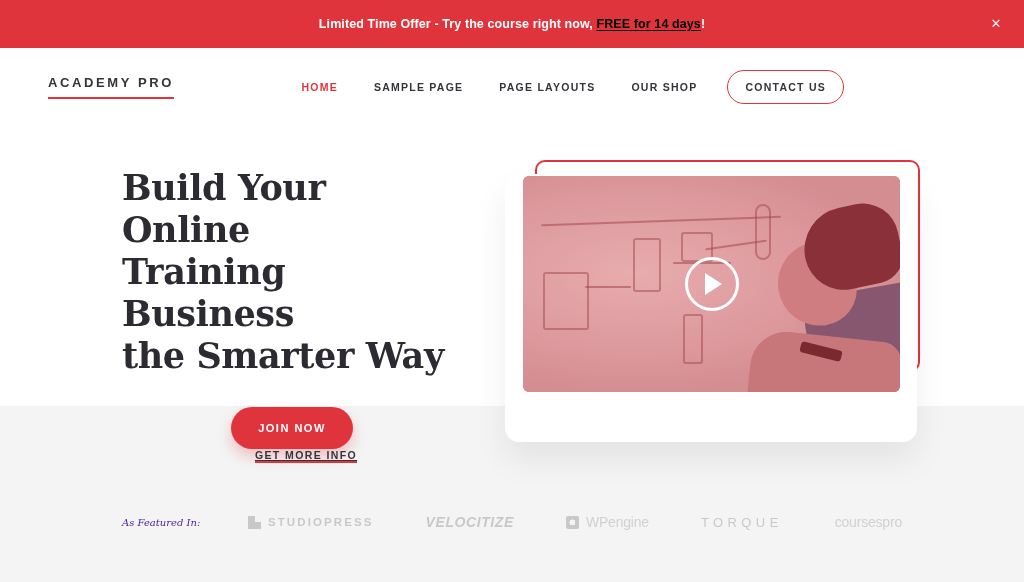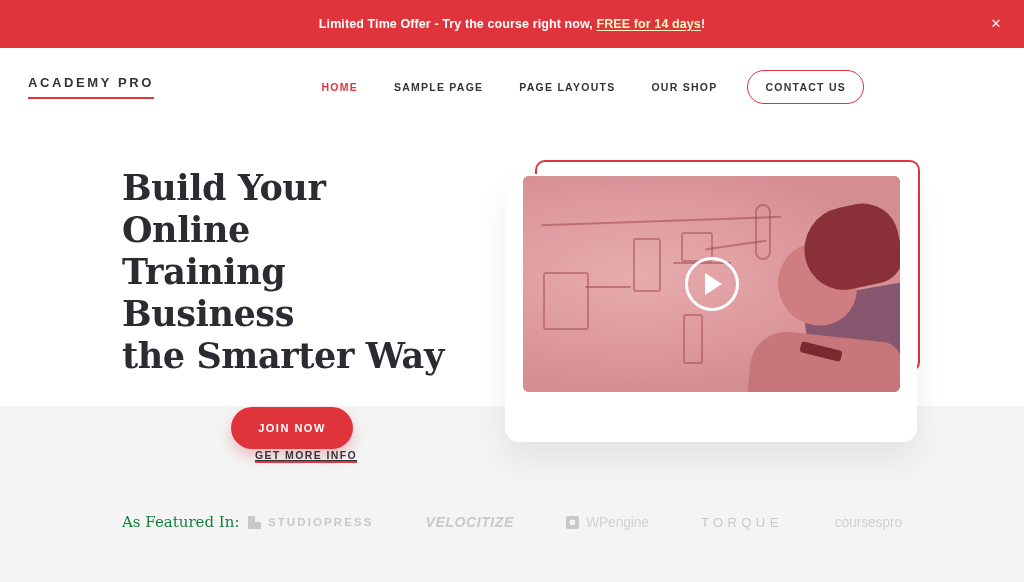--- a/index.html
+++ b/index.html
@@ -16,36 +16,36 @@
     position: absolute; top: 0; left: 0;
     width: 1024px; height: 48px;
     background: #e0343c;
     display: flex; align-items: center; justify-content: center;
   }
   .promo-text {
     color: #ffffff; font-size: 12.5px; font-weight: bold;
     letter-spacing: .1px; white-space: nowrap;
   }
   .promo-link {
-    color: #fef9c3; text-decoration: underline;
+    color: #000000; text-decoration: underline;
     text-underline-offset: 2px; font-weight: bold;
   }
   .promo-close {
     position: absolute; right: 20px; top: 50%; transform: translateY(-50%);
     width: 16px; height: 16px;
     color: #ffffff; font-size: 13px; line-height: 16px; text-align: center;
     cursor: pointer; opacity: .92;
   }
 
   
   .site-header {
     position: absolute; top: 48px; left: 0;
     width: 892px; height: 78px;
     display: flex; align-items: center;
-    padding: 0 28px;
+    padding: 0 48px;
     background: #ffffff;
     z-index: 6;
   }
   .logo {
     font-size: 13px; font-weight: bold; color: #333339;
     letter-spacing: 2.6px;
     padding-bottom: 7px;
     border-bottom: 2px solid #e0343c;
     cursor: pointer;
   }
@@ -198,21 +198,21 @@
 
   
   .featured {
     position: absolute; left: 0; bottom: 0;
     width: 1024px; height: 120px;
     display: flex; align-items: center;
     padding: 0 122px;
   }
   .featured-label {
     font-family: "DejaVu Serif", "Liberation Serif", serif;
-    font-size: 15px; color: #15803d;
+    font-style: italic; font-size: 10px; color: #4c1d95;
     white-space: nowrap;
   }
   .logo-row {
     margin-left: auto; display: flex; align-items: center;
     gap: 52px;
   }
   .brand { display: flex; align-items: center; gap: 7px; opacity: .42; }
   .brand-mark {
     width: 13px; height: 13px; background: #8d8d93;
     display: inline-block; position: relative;

